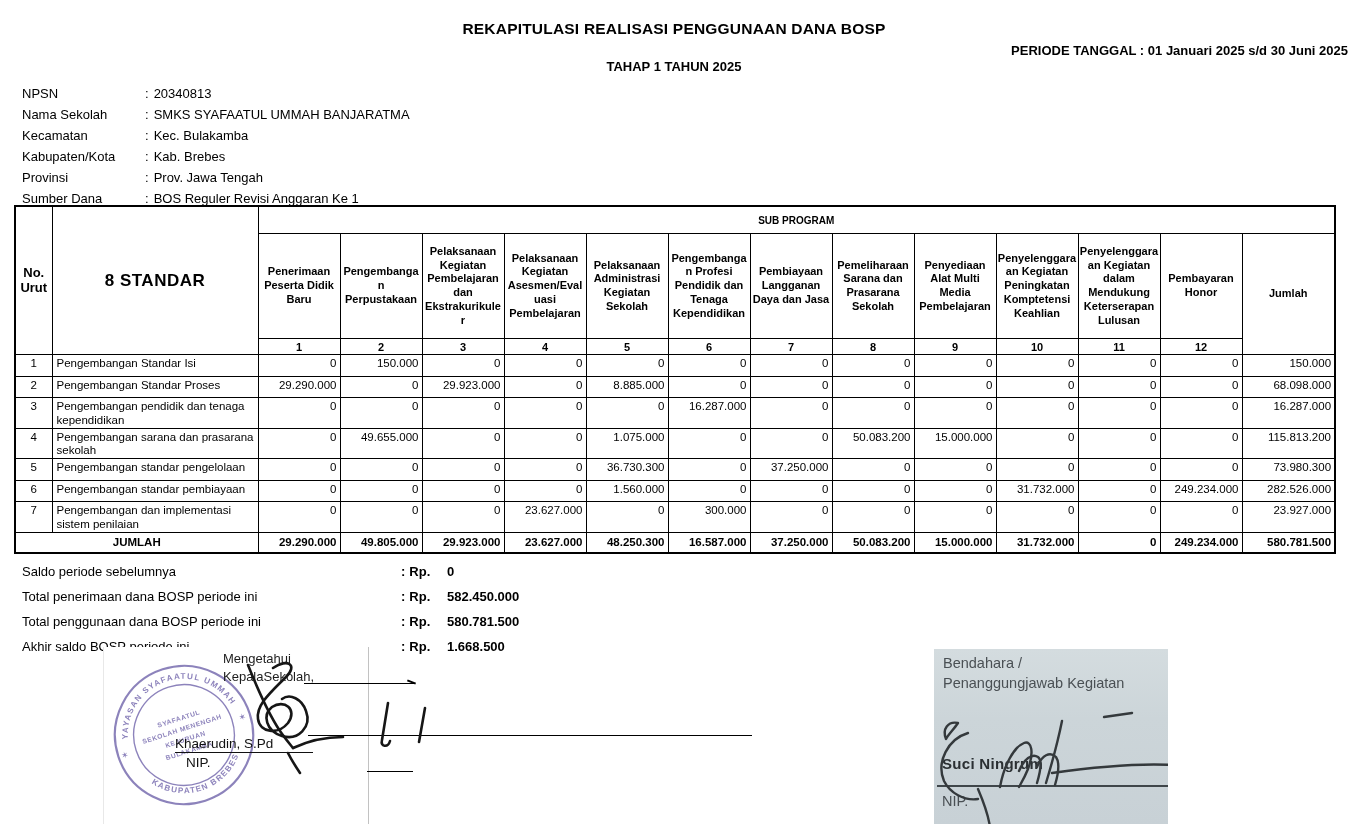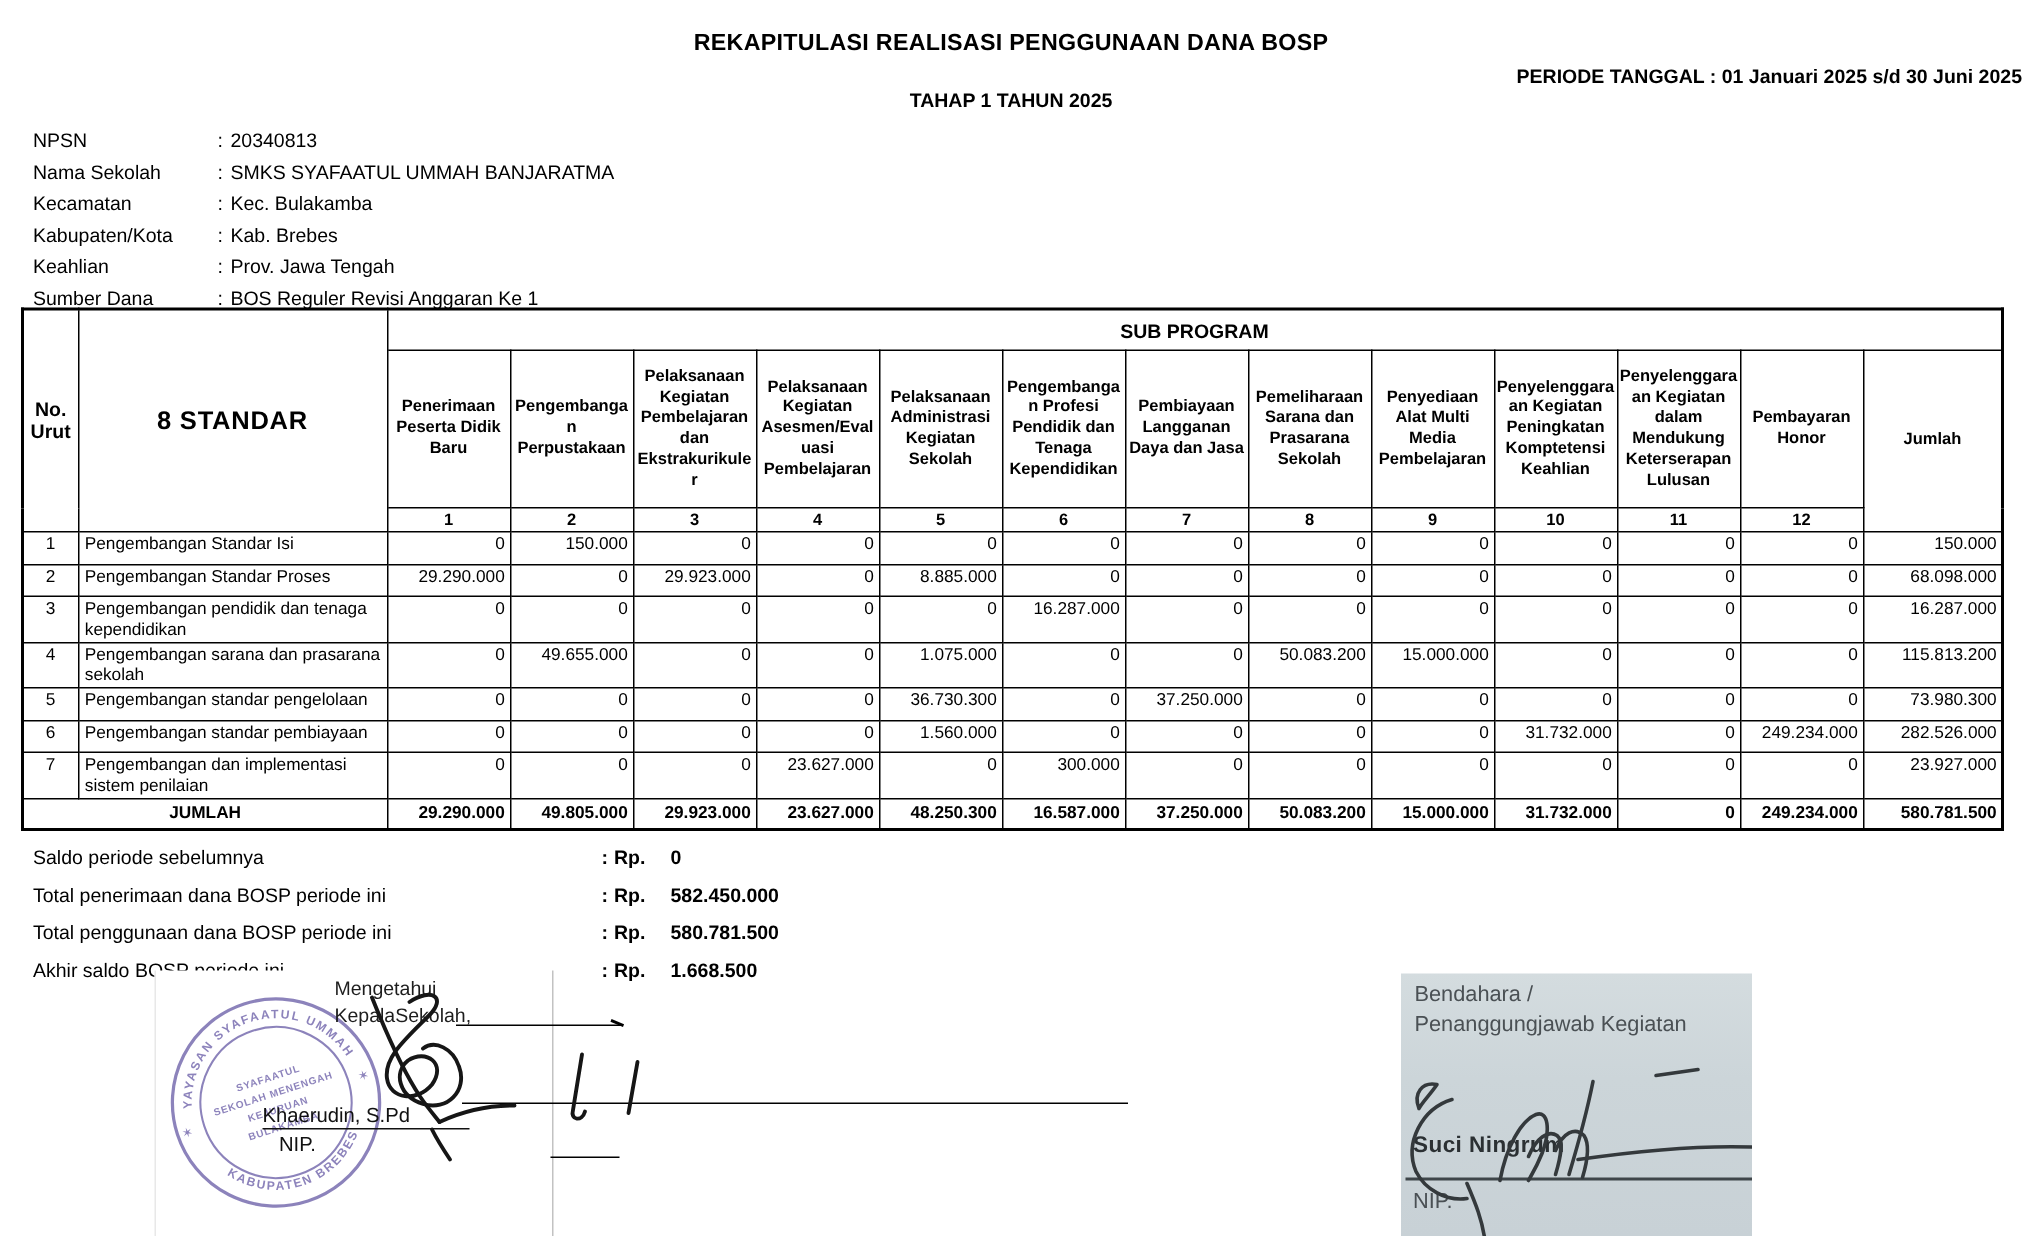--- a/index.html
+++ b/index.html
@@ -15,21 +15,21 @@
   
   .school-info{position:absolute;left:22px;top:83px;font-size:13px;}
   .info-row{height:21px;line-height:21px;white-space:nowrap;}
   .info-label{display:inline-block;width:123px;}
   .info-colon{display:inline-block;padding-right:5px;}
 
   
   .main-table{position:absolute;left:14px;top:205px;width:1320px;border-collapse:collapse;
               table-layout:fixed;border:2px solid #000;}
   .main-table th,.main-table td{border:1px solid #000;overflow:hidden;padding:0;}
-  .h-banner{font-size:13px;font-weight:bold;height:26px;text-align:center;}
+  .h-banner{font-size:10px;font-weight:bold;height:26px;text-align:center;}
   .h-no{font-size:13px;font-weight:bold;line-height:1.15;}
   .h-standar{font-size:17px;font-weight:bold;letter-spacing:.5px;}
   .h-jumlah{font-size:15px;font-weight:bold;vertical-align:middle;}
   tr.names th{height:100px;font-size:11px;font-weight:bold;vertical-align:middle;text-align:center;
               padding:2px 1px;line-height:1.25;word-wrap:break-word;overflow-wrap:break-word;}
   tr.nums th{height:15px;font-size:11px;font-weight:bold;text-align:center;}
   .main-table tbody td{font-size:11.5px;vertical-align:top;padding-top:2px;line-height:1.2;}
   td.c-no{text-align:center;}
   td.c-name{text-align:left;padding-left:4px;padding-right:2px;}
   td.c-val{text-align:right;padding-right:3px;}
@@ -87,21 +87,21 @@
 
   <div class="t-main">REKAPITULASI REALISASI PENGGUNAAN DANA BOSP</div>
   <div class="t-sub">PERIODE TANGGAL : 01 Januari 2025 s/d 30 Juni 2025</div>
   <div class="t-stage">TAHAP 1 TAHUN 2025</div>
 
   <div class="school-info">
       <div class="info-row"><span class="info-label">NPSN</span><span class="info-colon">:</span><span class="info-value">20340813</span></div>
       <div class="info-row"><span class="info-label">Nama Sekolah</span><span class="info-colon">:</span><span class="info-value">SMKS SYAFAATUL UMMAH BANJARATMA</span></div>
       <div class="info-row"><span class="info-label">Kecamatan</span><span class="info-colon">:</span><span class="info-value">Kec. Bulakamba</span></div>
       <div class="info-row"><span class="info-label">Kabupaten/Kota</span><span class="info-colon">:</span><span class="info-value">Kab. Brebes</span></div>
-      <div class="info-row"><span class="info-label">Keahlian</span><span class="info-colon">:</span><span class="info-value">Prov. Jawa Tengah</span></div>
+      <div class="info-row"><span class="info-label">Provinsi</span><span class="info-colon">:</span><span class="info-value">Prov. Jawa Tengah</span></div>
       <div class="info-row"><span class="info-label">Sumber Dana</span><span class="info-colon">:</span><span class="info-value">BOS Reguler Revisi Anggaran Ke 1</span></div>
     </div>
 
   <table class="main-table">
     <colgroup>
       <col style="width:37px">
         <col style="width:206px">
       <col style="width:82px">
         <col style="width:82px">
         <col style="width:82px">

